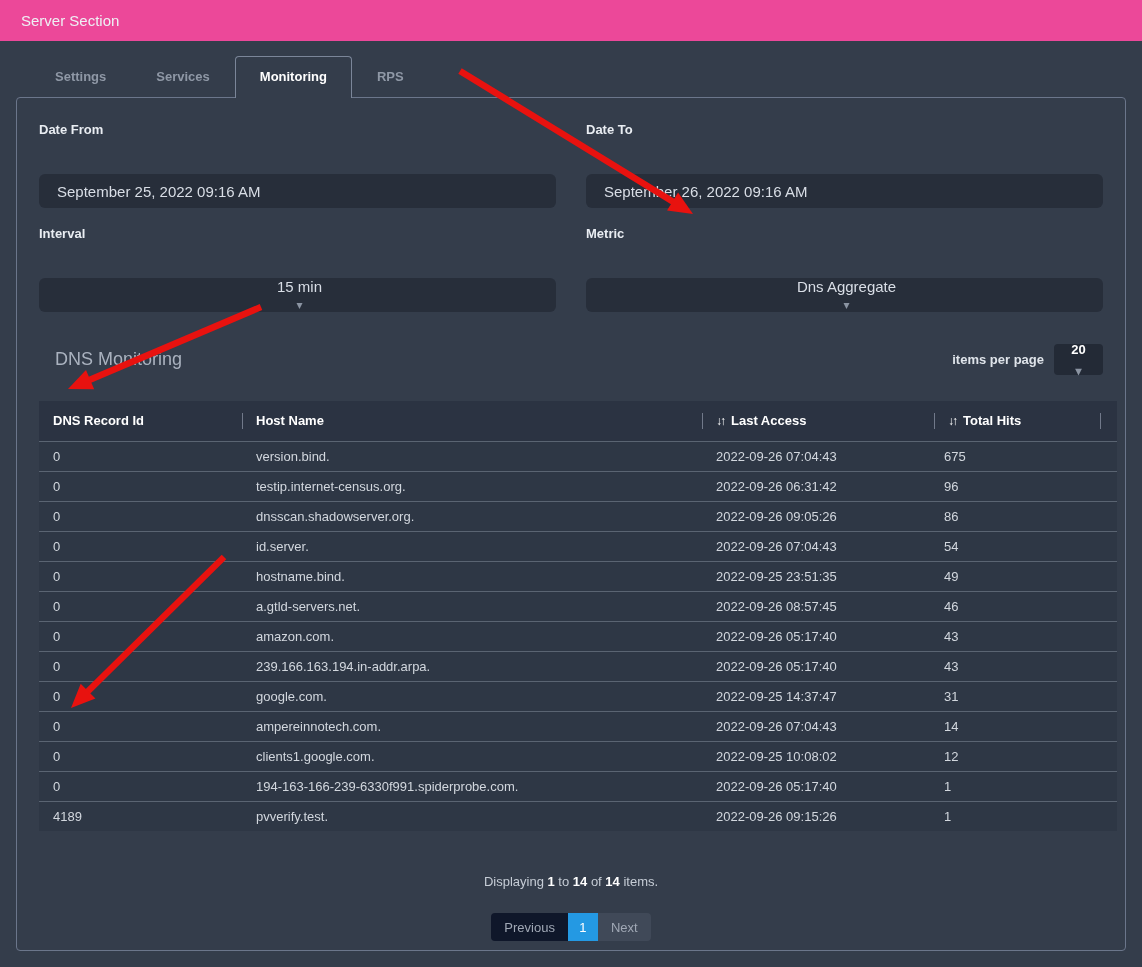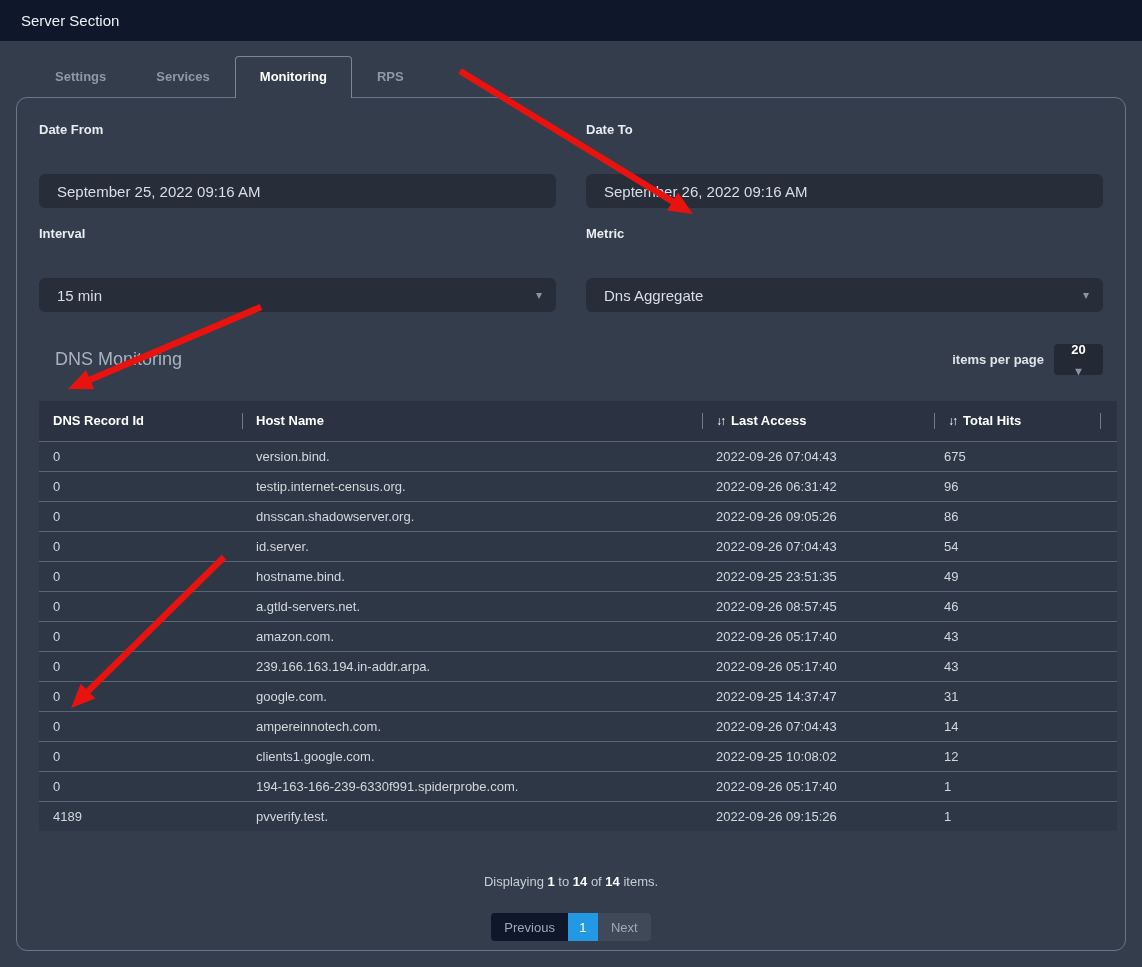--- a/index.html
+++ b/index.html
@@ -5,21 +5,21 @@
   * { margin:0; padding:0; box-sizing:border-box; }
   html,body { width:1142px; height:967px; overflow:hidden; }
   body {
     font-family:"Liberation Sans", sans-serif;
     background:#343d4b;
     position:relative;
   }
 
   
   .topbar {
-    height:41px; background:#0f172a;
+    height:41px; background:#ec4899;
     display:flex; align-items:center; padding-left:21px;
     color:#eef1f5; font-size:15px;
   }
 
   
   .tabs-row {
     height:56px; display:flex; align-items:flex-end; padding-left:30px;
     position:relative; z-index:2;
   }
   .tab {
@@ -30,35 +30,35 @@
     color:#ffffff; background:#343d4b;
     border:1px solid #7b8699; border-bottom:none;
     border-radius:4px 4px 0 0;
     margin-bottom:-1px; padding:12px 24px 14px 24px;
   }
 
   
   .panel {
     margin:0 16px; height:854px;
     background:#343d4b;
-    border:1px solid #6b768b; border-radius:11px;
+    border:1px solid #6b768b; border-radius:4px;
     padding:24px 22px; position:relative; z-index:1;
   }
 
   
   .filters-grid {
     display:grid; grid-template-columns:1fr 1fr; column-gap:30px; row-gap:18px;
   }
   .field-label { font-size:13px; font-weight:bold; color:#e9edf2; margin-bottom:8px; }
   .field-box {
     height:34px; background:#272e3a; border-radius:6px;
     display:flex; align-items:center; padding:0 14px 0 18px;
     color:#d9dee6; font-size:15px; cursor:text;margin-top:37px;
   }
-  .field-box.select { cursor:pointer; justify-content:space-between; }
+  .field-box.select { cursor:pointer; justify-content:space-between;flex-direction:column; }
   .caret { color:#8b94a2; font-size:12px; }
 
   
   .section-head {
     margin-top:32px; display:flex; align-items:center; justify-content:space-between;
   }
   .section-title { font-size:18px; color:#aab2bf; padding-left:16px; }
   .head-controls { display:flex; align-items:center; gap:10px; }
   .ipp-label { font-size:13px; font-weight:bold; color:#dfe4ea; }
   .ipp-select {

